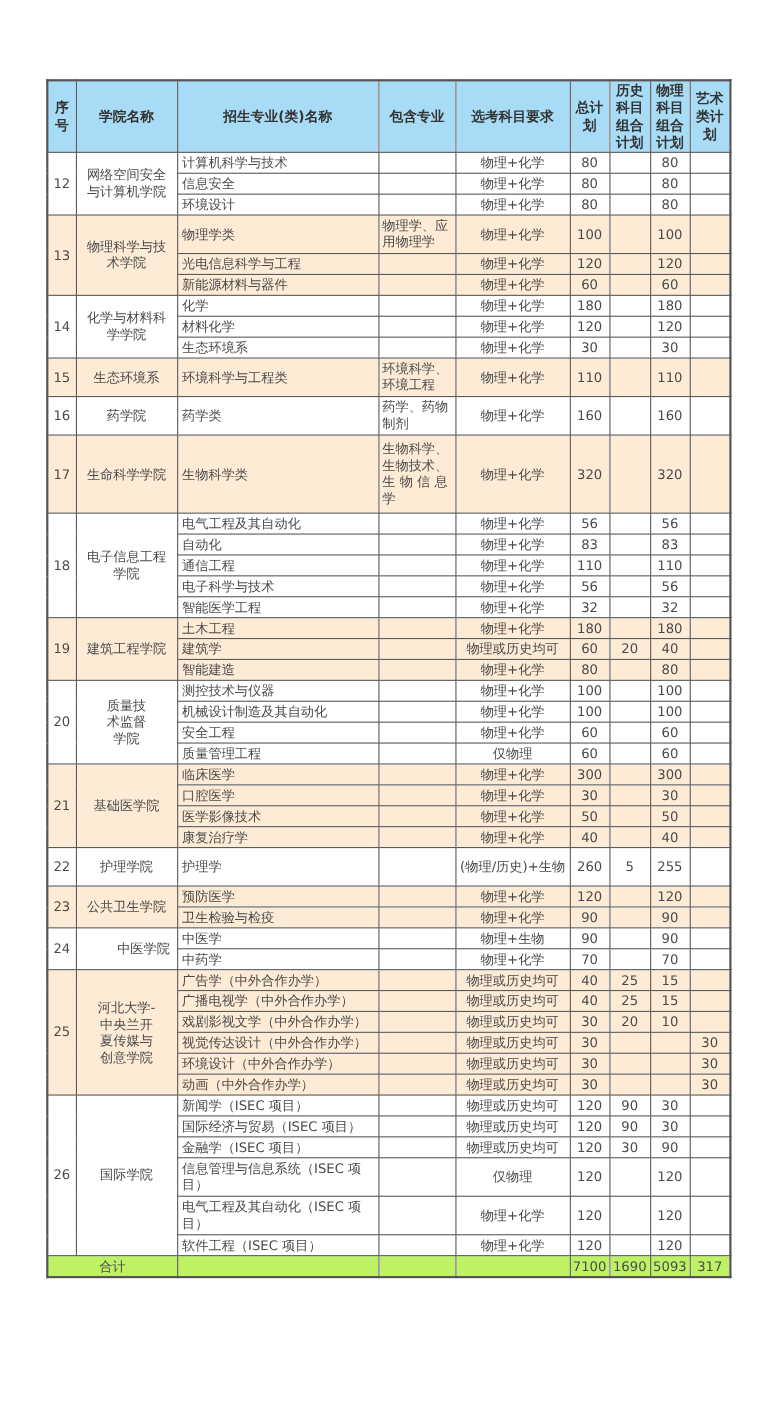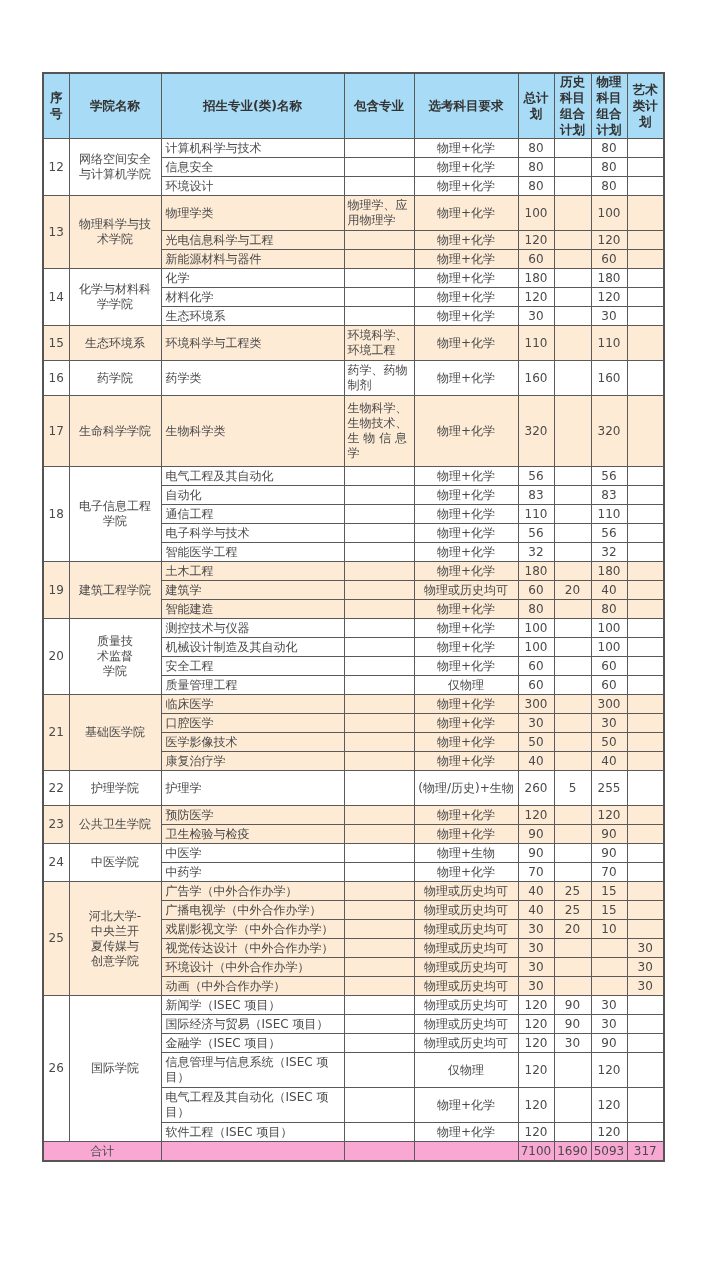--- a/index.html
+++ b/index.html
@@ -7,21 +7,21 @@
   #tbl-wrap { position:absolute; left:42px; top:72px; width:621px; }
   table { border-collapse:collapse; table-layout:fixed; width:621px; border:2px solid #555; }
   th, td { border:1px solid #5a5a5a; padding:0; font-size:12px; line-height:15px; overflow:hidden; }
   th { background:#a8dcf6; color:#333; font-weight:bold; font-size:12.5px; line-height:16px; text-align:center; height:64px; }
   td { height:18px; text-align:center; }
   td.major { text-align:left; padding-left:4px; }
   td.incl { text-align:left; padding-left:3px; line-height:15px; }
   td.req { font-size:12px; }
   tr.orange td { background:#fdebd6; }
   tr.white td { background:#ffffff; }
-  tr.total td { background:#f9a8d4; height:18px; }
+  tr.total td { background:#bef264; height:18px; }
 </style>
 </head>
 <body>
 
 <div id="tbl-wrap">
   <table>
     <colgroup>
       <col style="width:26px">
       <col style="width:92px">
       <col style="width:183px">
@@ -344,21 +344,21 @@
           <td class="major">卫生检验与检疫</td>
           <td class="incl"></td>
           <td class="req">物理+化学</td>
           <td>90</td>
           <td></td>
           <td>90</td>
           <td></td>
         </tr>
         <tr class="white">
           <td rowspan="2">24</td>
-          <td rowspan="2" style="padding: 0px 6px;">中医学院</td>
+          <td rowspan="2" style="padding: 0px 6px; text-align: right;">中医学院</td>
           <td class="major">中医学</td>
           <td class="incl"></td>
           <td class="req">物理+生物</td>
           <td>90</td>
           <td></td>
           <td>90</td>
           <td></td>
         </tr>
         <tr class="white">
           <td class="major">中药学</td>

